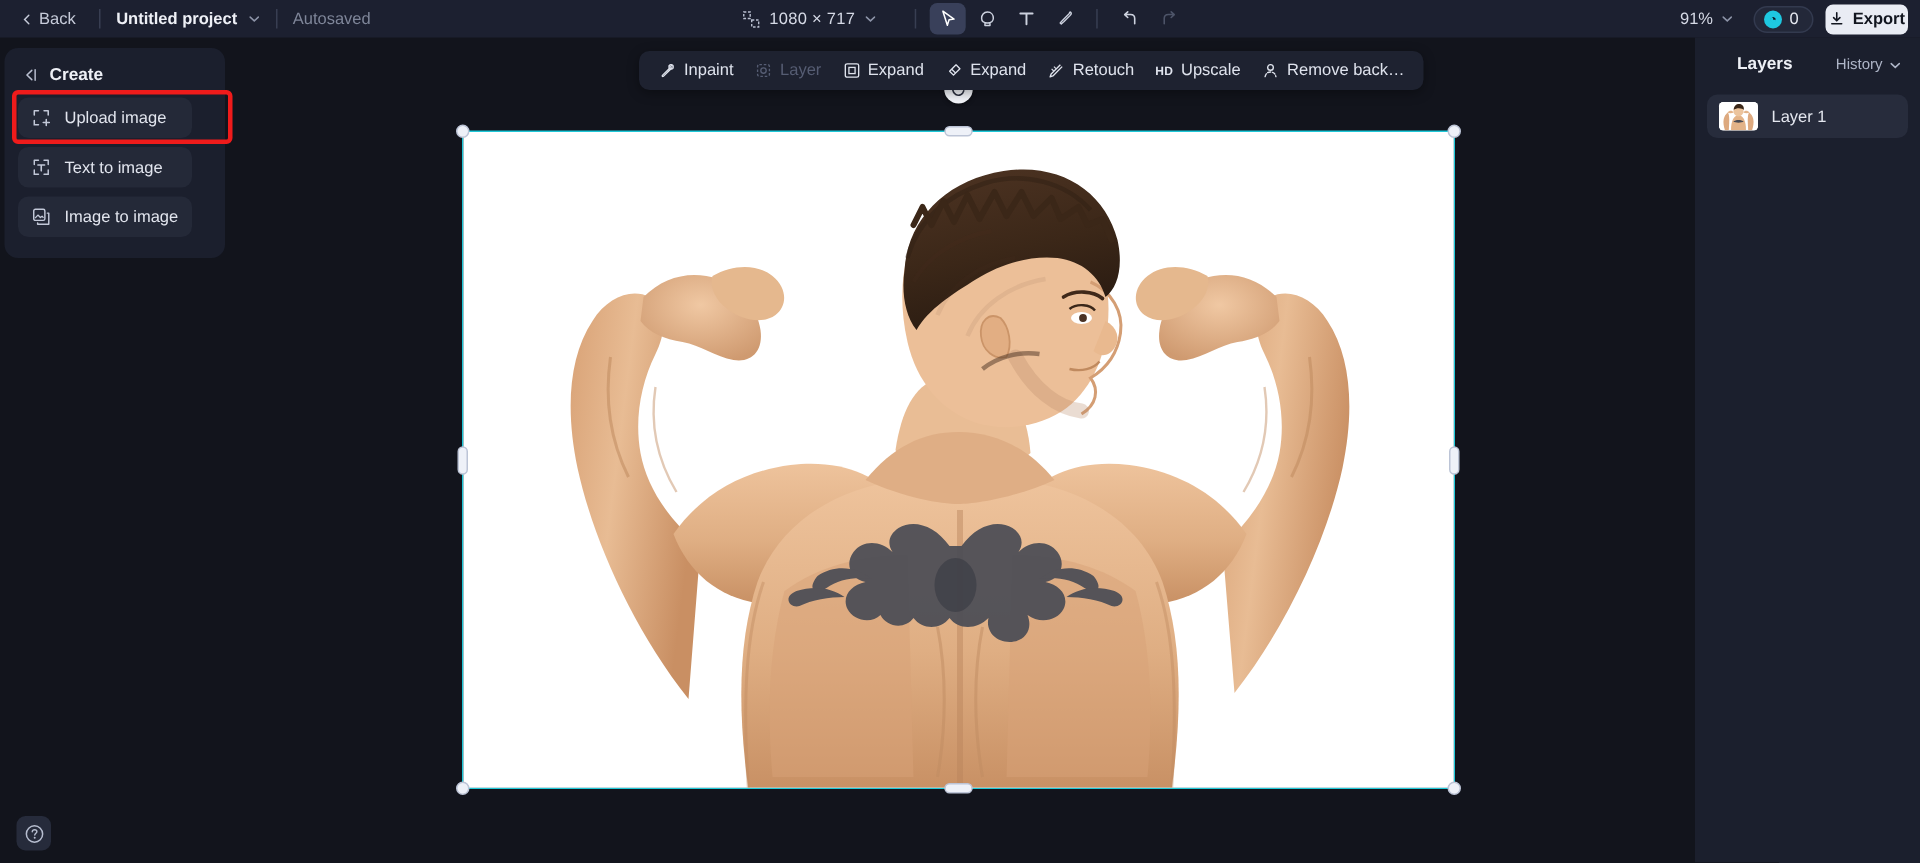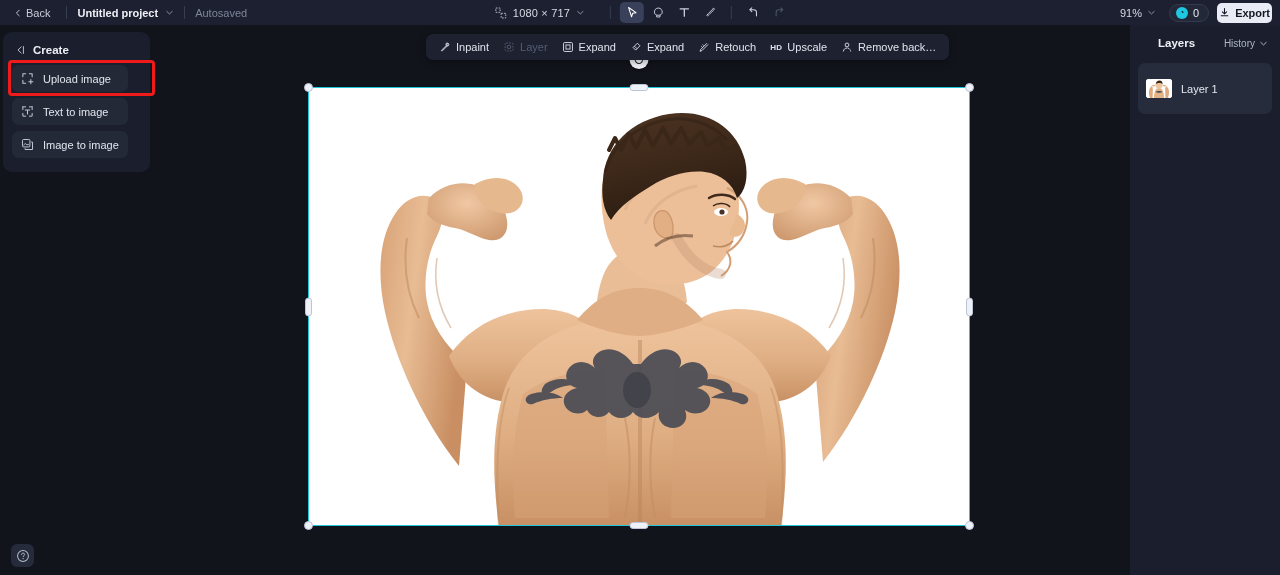--- a/index.html
+++ b/index.html
@@ -171,21 +171,21 @@
   }
   .rp-title { font-size: 11.5px; font-weight: bold; color: #eef0f6; }
   .rp-history {
     display: flex; align-items: center; gap: 4px;
     font-size: 10px; color: #aeb5c7; cursor: pointer;
   }
   .rp-body { padding: 4px 8px; }
   .layer-row {
     display: flex; align-items: center; gap: 9px;
     background: #272c3c; border-radius: 7px;
-    padding: 16px 8px; cursor: pointer;
+    padding: 5px 8px; cursor: pointer;
   }
   .layer-thumb {
     width: 26px; height: 19px; border-radius: 3px;
     background: #fff; overflow: hidden; flex: none;
     position: relative;
   }
   .layer-name { font-size: 11px; color: #e4e7ef; }
 
   
   .help-btn {

